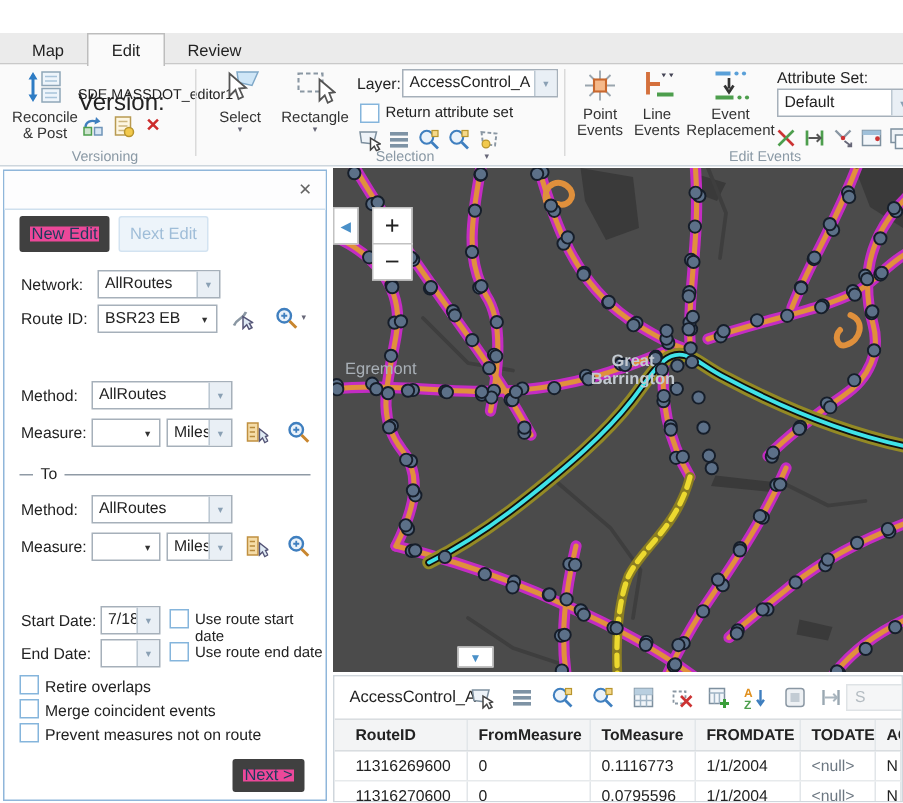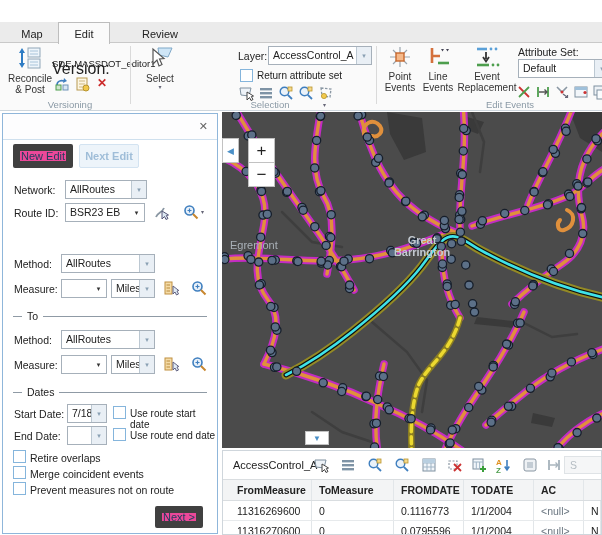--- a/index.html
+++ b/index.html
@@ -30,21 +30,21 @@
   .combo .arw { width:15px; display:flex; align-items:center; justify-content:center; font-size:7px; color:#333; }
   .combo.gray .arw { background:#e9eff5; border-left:1px solid #bcc8d2; color:#8aa0b4; }
   .cb { position:absolute; width:13px; height:13px; background:#fff; border:1px solid #85b5dc; }
 
   
   .panel { position:absolute; left:2px; top:113px; width:216px; height:421px; background:#fff; border:1px solid #8fb6da; }
   .panel-header { position:absolute; left:0; top:0; right:0; height:26px; border-bottom:1px solid #cfe0ee; display:flex; align-items:center; padding:0 9px; font-size:12px; color:#222; background:#fdfdfe; }
   .panel-close { margin-left:auto; color:#666; font-size:11px; cursor:default; }
   .btn { position:absolute; height:24px; display:flex; align-items:center; justify-content:center; font-size:11px; border-radius:2px; }
   .btn.blue { background:#ec4899; border:7px solid #404040; color:#1c3c5c; }
-  .btn.dis { background:#edf4fa; border:1px solid #d3e3f1; color:#9fbdd8;font-weight:bold; }
+  .btn.dis { background:#edf4fa; border:1px solid #d3e3f1; color:#9fbdd8; }
   .rowlab { position:absolute; font-size:10.5px; color:#222; }
   .legend { position:absolute; left:10px; right:10px; height:12px; display:flex; align-items:center; font-size:10.5px; color:#222; }
   .legend::before { content:""; width:9px; height:1px; background:#8f9aa5; margin-right:5px; }
   .legend::after { content:""; flex:1; height:1px; background:#8f9aa5; margin-left:5px; }
 
   
   .map { position:absolute; left:222px; top:112px; width:380px; height:336px; background:#4b4b4b; overflow:hidden; }
   #casings path { fill:none; stroke:#c32cc3; stroke-width:7.5; stroke-linecap:round; stroke-linejoin:round; }
   #roads path { fill:none; stroke:#e0903c; stroke-width:3.4; stroke-linecap:round; stroke-linejoin:round; }
   #clusters path { fill:none; stroke:none; }
@@ -70,21 +70,21 @@
 </style>
 </head>
 <body>
 
 <div class="app">
 
 
   <div class="tabstrip">
     <div class="tab" style="left:8px;width:48px">Map</div>
     <div class="tab active" style="left:58px;width:52px">Edit</div>
-    <div class="tab" style="left:132px;width:56px">Review</div>
+    <div class="tab" style="left:115px;width:56px">Review</div>
   </div>
 
   <div class="ribbon">
 
     <div class="bigbtn" style="left:6px;width:48px">
       <svg width="26" height="26" viewBox="0 0 26 26">
         <path d="M5 6 L5 20" stroke="#2e7cc4" stroke-width="2"></path>
         <path d="M2 8 L5 3 L8 8 Z M2 18 L5 23 L8 18 Z" fill="#2e7cc4"></path>
         <rect x="11" y="3" width="12" height="9" fill="#eef5fb" stroke="#8fa6b8"></rect>
         <rect x="11" y="14" width="12" height="9" fill="#eef5fb" stroke="#8fa6b8"></rect>
@@ -108,20 +108,28 @@
     <div style="position:absolute;left:95px;top:33px;width:14px;height:14px;color:#cc2b2b;font-weight:bold;font-size:12px;text-align:center">✕</div>
     <div class="rib-label" style="left:25px;width:90px">Versioning</div>
     <div class="rib-div" style="left:130px"></div>
 
     <div class="bigbtn" style="left:138px;width:44px">
       <svg width="28" height="26" viewBox="0 0 28 26">
         <path d="M12 3 L26 3 L22 12 L13 10 Z" fill="#cfe6f7" stroke="#7fa8c8"></path>
         <path d="M7 4 L7 19 L11 15 L13 21 L16 19.5 L13.5 14 L18 13.5 Z" fill="#fff" stroke="#555" stroke-width="1.2"></path>
       </svg>
       <span class="cap">Select</span>
+      <span class="tinydrop">▾</span>
+    </div>
+    <div class="bigbtn" style="left:186px;width:48px">
+      <svg width="28" height="26" viewBox="0 0 28 26">
+        <rect x="3" y="4" width="16" height="12" fill="none" stroke="#8a97a3" stroke-width="1.4" stroke-dasharray="3 2"></rect>
+        <path d="M17 8 L17 22 L20.5 18.5 L22.5 23.5 L25.5 22 L23.5 17 L27 16.5 Z" fill="#fff" stroke="#555" stroke-width="1.2"></path>
+      </svg>
+      <span class="cap">Rectangle</span>
       <span class="tinydrop">▾</span>
     </div>
     <div class="rowlab" style="left:238px;top:7px;font-size:10.5px">Layer:</div>
     <div class="combo gray" style="left:268px;top:3px;width:104px">
       <span class="val">AccessControl_A</span>
       <span class="arw">▾</span>
     </div>
     <div class="cb" style="left:240px;top:26px"></div>
     <div class="rowlab" style="left:257px;top:27px;font-size:10px">Return attribute set</div>
     <svg class="smicon" style="position:absolute;left:238px;top:42px" viewBox="0 0 16 16">
@@ -291,23 +299,20 @@
       <rect x="2" y="2" width="7" height="12" fill="#f5dca8" stroke="#c09040"></rect>
       <path d="M3.5 5 H7 M3.5 8 H7 M3.5 11 H7" stroke="#b88a3c" stroke-width="1"></path>
       <path d="M10 6 L10 14 L12 12 L13.5 15 L15.5 14 L14 11 L15.8 10.5 Z" fill="#dfeaf4" stroke="#557" stroke-width="0.9"></path>
     </svg>
     <svg class="smicon" style="position:absolute;left:188px;top:242px" viewBox="0 0 16 16">
       <circle cx="6.5" cy="6.5" r="4.5" fill="#eaf2fa" stroke="#3f7fbf" stroke-width="1.6"></circle>
       <path d="M10 10 L14.5 14.5" stroke="#c8862e" stroke-width="2"></path>
       <path d="M4.5 6.5 H8.5 M6.5 4.5 V8.5" stroke="#3f7fbf" stroke-width="1.2"></path>
     </svg>
 
-    <div class="legend" style="top:272px">
-        <span>Dates</span>
-      </div>
 
     <div class="rowlab" style="left:11px;top:294px">Start Date:</div>
     <div class="combo gray" style="left:64px;top:290px;width:40px">
       <span class="val" style="padding-right:0">7/18/</span>
       <span class="arw">▾</span>
     </div>
     <div class="cb" style="left:110px;top:292px"></div>
     <div class="rowlab" style="left:127px;top:294px;font-size:10px">Use route start date</div>
 
     <div class="rowlab" style="left:11px;top:316px">End Date:</div>
@@ -639,20 +644,21 @@
         <rect x="5" y="5" width="6" height="6" fill="#c3ccd4"></rect>
       </svg>
       <svg class="tb-tool" style="left:323px" viewBox="0 0 16 16">
         <path d="M3 3 V13 M13 3 V13" stroke="#9aa8b2" stroke-width="1.6"></path>
         <path d="M4 8 H12 M9.5 5.5 L12 8 L9.5 10.5" stroke="#aab6bf" stroke-width="1.3" fill="none"></path>
       </svg>
       <div class="tb-search">S</div>
     </div>
 
     <div class="tb-head">
+      <div>RouteID</div>
       <div>FromMeasure</div>
       <div>ToMeasure</div>
       <div>FROMDATE</div>
       <div>TODATE</div>
       <div>AC</div>
     </div>
     <div class="tb-row" style="top:50px">
       <div>11316269600</div>
       <div>0</div>
       <div>0.1116773</div>

